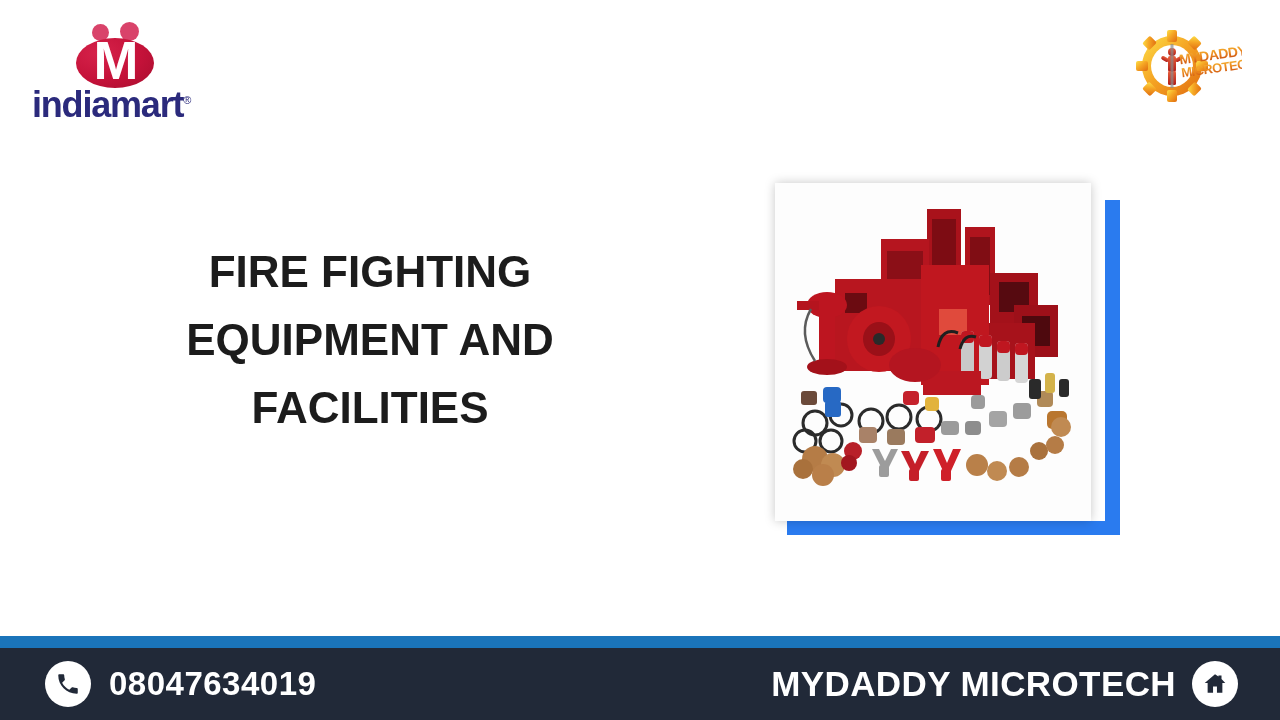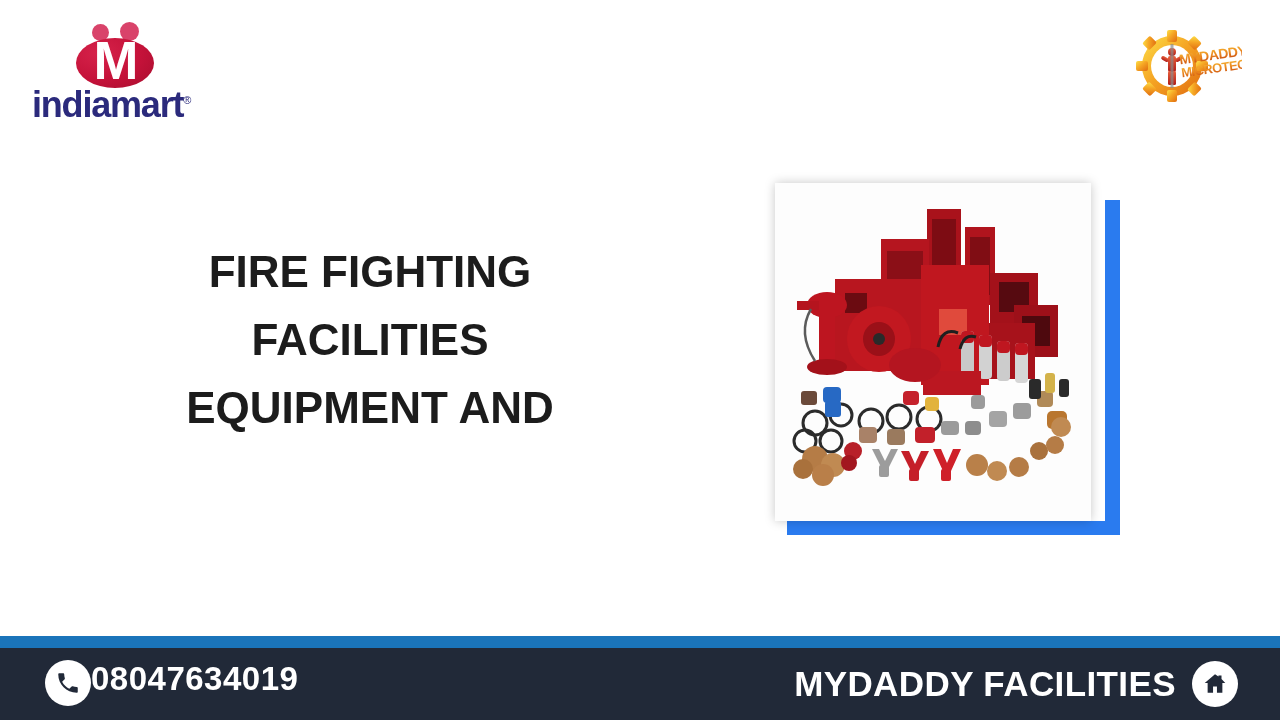--- a/index.html
+++ b/index.html
@@ -205,22 +205,22 @@
     width: 100%;
     height: 72px;
     background: #212938;
   }
   .phone-group {
     position: absolute;
     left: 45px;
     top: 12px;
     height: 48px;
     display: flex;
-    align-items: flex-start;
-    gap: 0;
+    align-items: center;
+    gap: 18px;
   }
   .circle-icon {
     width: 46px;
     height: 46px;
     border-radius: 50%;
     background: #ffffff;
     display: flex;
     align-items: center;
     justify-content: center;
     flex: none;
@@ -307,22 +307,22 @@
       </svg>
     </div>
     <div class="brand-text">
       <span class="l1">MYDADDY</span>
       <span class="l2">MICROTECH</span>
     </div>
   </div>
 
   <div class="headline">
     <div>FIRE FIGHTING</div>
+    <div>EQUIPMENT AND</div>
     <div>FACILITIES</div>
-    <div>EQUIPMENT AND</div>
   </div>
 
   <div class="media-block">
     <div class="media-accent-right"></div>
     <div class="media-accent-bottom"></div>
     <div class="media-frame">
       <div class="media-photo">
         <svg viewBox="0 0 316 338" preserveAspectRatio="none" aria-hidden="true">
           <rect x="0" y="0" width="316" height="338" fill="#fdfdfd"></rect>
 
@@ -435,21 +435,21 @@
       <div class="phone-group">
         <span class="circle-icon">
           <svg viewBox="0 0 24 24" width="26" height="26" aria-hidden="true">
             <path fill="#212938" d="M6.6 10.8c1.4 2.8 3.8 5.1 6.6 6.6l2.2-2.2c.3-.3.7-.4 1-.2 1.1.4 2.4.6 3.6.6.6 0 1 .4 1 1V20c0 .6-.4 1-1 1C10.6 21 3 13.4 3 4c0-.6.4-1 1-1h3.5c.6 0 1 .4 1 1 0 1.3.2 2.5.6 3.6.1.4 0 .8-.2 1l-2.3 2.2z"></path>
           </svg>
         </span>
         <span class="phone-number">08047634019</span>
       </div>
 
       <div class="company-group">
-        <span class="company-name">MYDADDY FACILITIES</span>
+        <span class="company-name">MYDADDY MICROTECH</span>
         <span class="circle-icon">
           <svg viewBox="0 0 24 24" width="26" height="26" aria-hidden="true">
             <path fill="#212938" d="M12 3 2.5 11h2.7v9h5v-5.6h3.6V20h5v-9h2.7L18 7.3V4.2h-2.8v.8L12 3z"></path>
           </svg>
         </span>
       </div>
 
     </div>
   </div>
 

